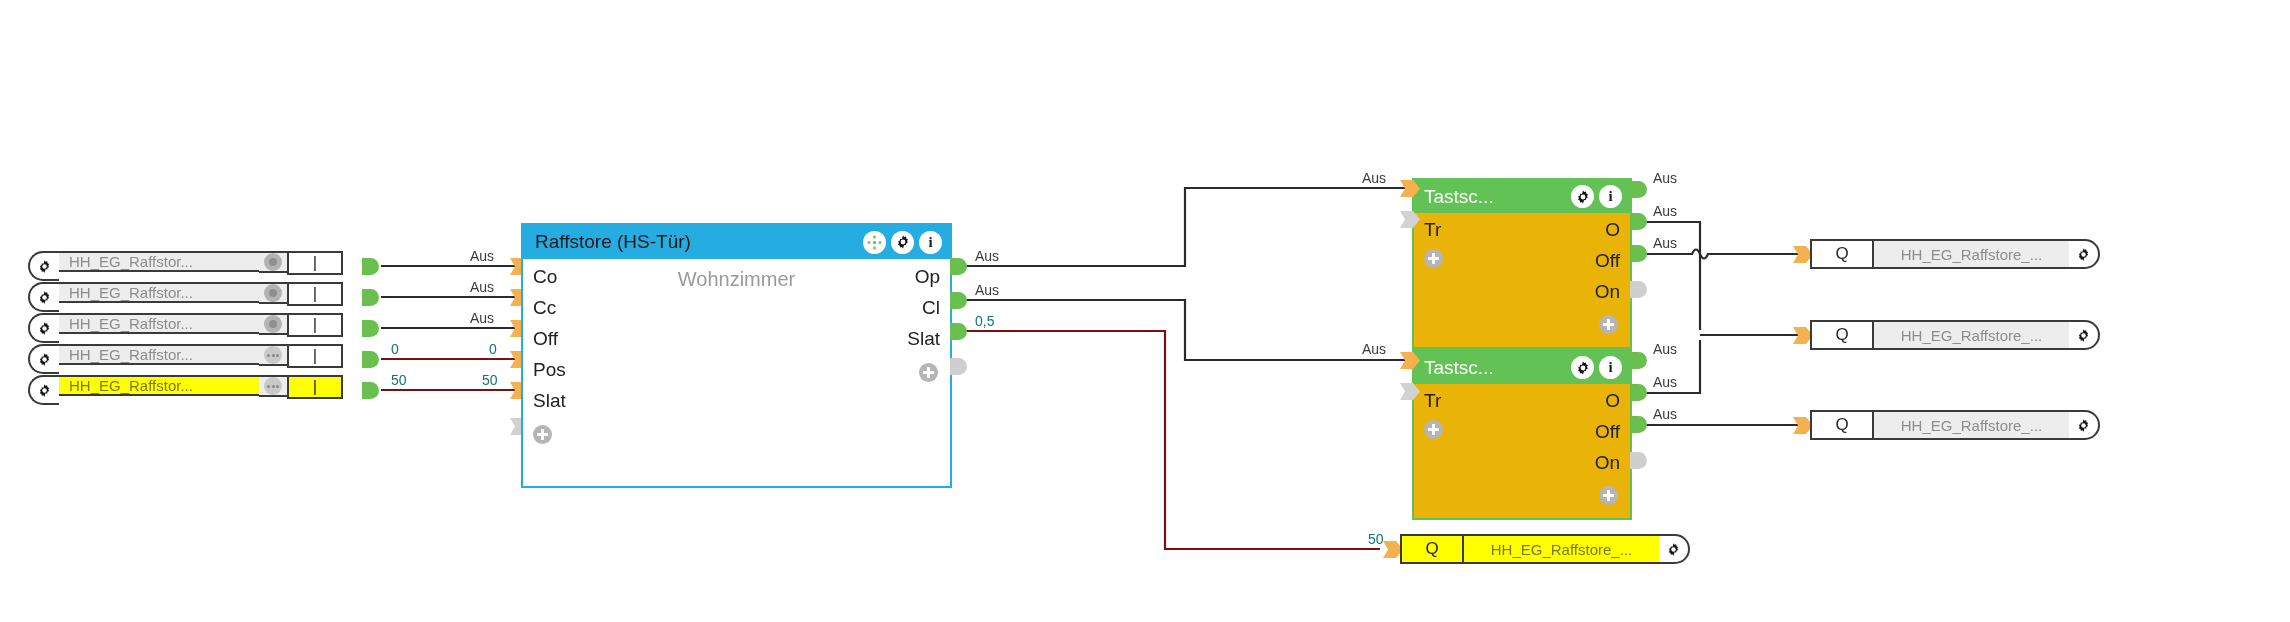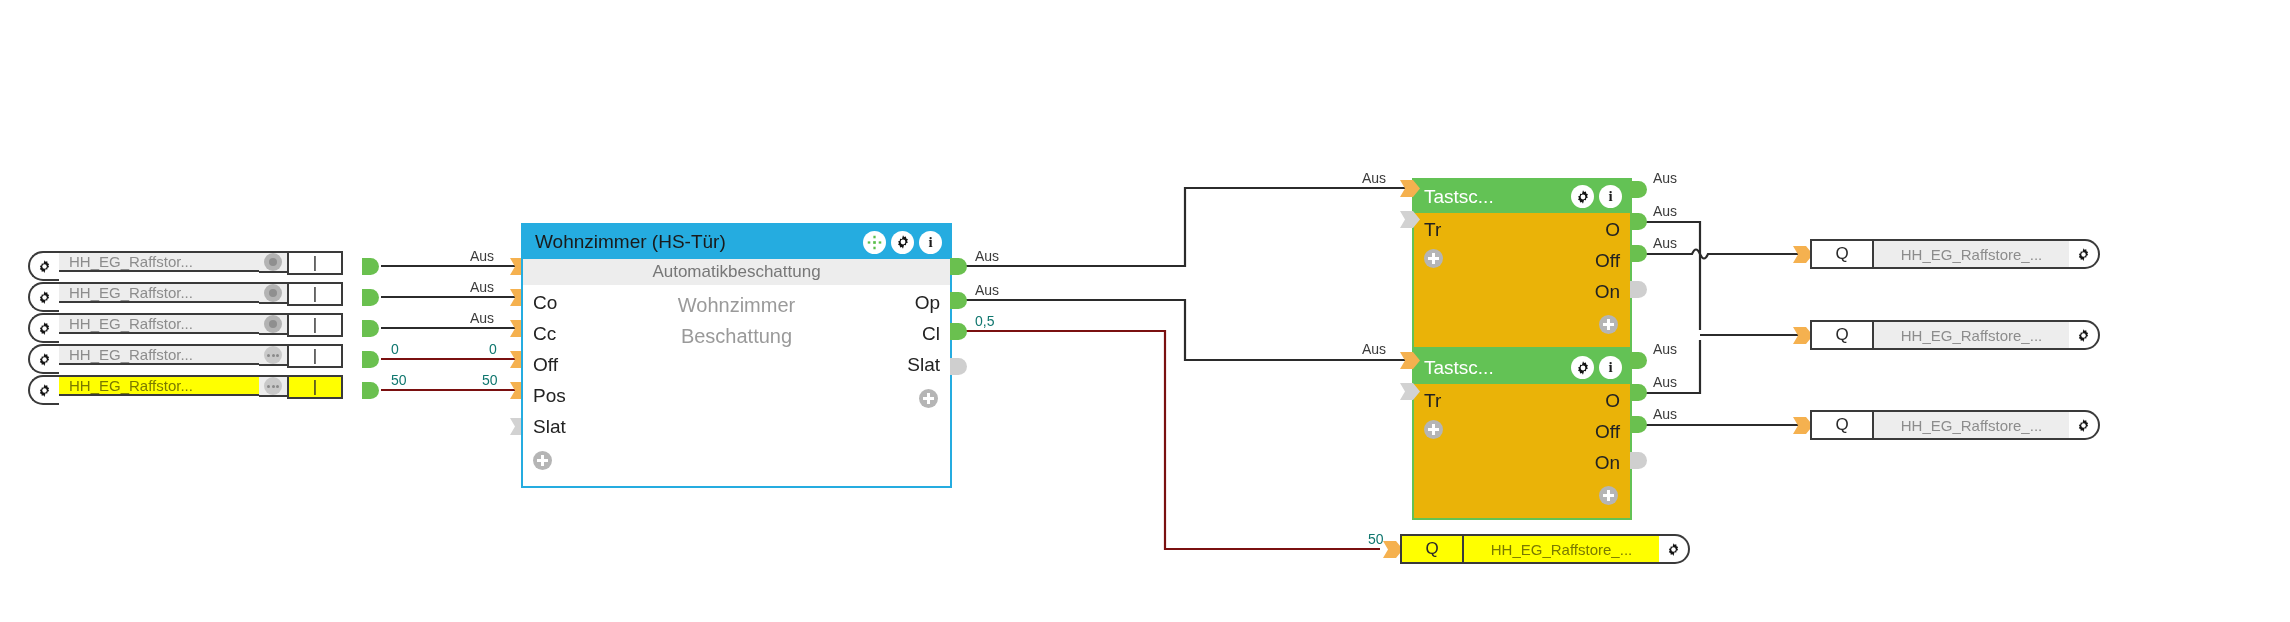--- a/index.html
+++ b/index.html
@@ -299,54 +299,52 @@
       </svg>
     </div>
   <div class="pin-in" style="left:510px;top:418px;">
       <svg width="20" height="17" viewBox="0 0 20 17">
         <path fill="#d2d2d2" d="M0 0 L13 0 L20 8.5 L13 17 L0 17 L5 8.5 Z"></path>
       </svg>
     </div>
 
   <div class="blk blk-blue" style="left:521px;top:178px;width:431px;height:265px;">
     <div class="hdr">
-      <span class="ttl">Wohnzimmer (HS-Tür)</span>
+      <span class="ttl">Raffstore (HS-Tür)</span>
       <span class="cicon">
         <svg width="15" height="15" viewBox="0 0 20 20">
           <rect x="8.5" y="1" width="3" height="3.4" fill="#5bbf4a"></rect>
           <rect x="8.5" y="15.6" width="3" height="3.4" fill="#5bbf4a"></rect>
           <rect x="1" y="8.5" width="3.4" height="3" fill="#5bbf4a"></rect>
           <rect x="15.6" y="8.5" width="3.4" height="3" fill="#5bbf4a"></rect>
           <rect x="8.2" y="8.2" width="3.6" height="3.6" fill="#5bbf4a"></rect>
         </svg>
       </span>
       <span class="cicon">
         <svg width="16" height="16" viewBox="0 0 20 20">
             <path fill="#141414" d="M10 1.5l1.3 2.1 2.4-.5.3 2.4 2.2 1-1.2 2.1 1.2 2.1-2.2 1-.3 2.4-2.4-.5L10 18.5 8.7 16.4l-2.4.5-.3-2.4-2.2-1 1.2-2.1L3.8 9.3l2.2-1 .3-2.4 2.4.5z"></path>
             <circle cx="10" cy="10" r="3" fill="#fff"></circle>
           </svg>
       </span>
       <span class="cicon info"></span>
     </div>
-    <div class="sub-band">Automatikbeschattung</div>
     <div class="body-blue">
       <div class="port-l" style="top:7px;">Co</div>
       <div class="port-l" style="top:38px;">Cc</div>
       <div class="port-l" style="top:69px;">Off</div>
       <div class="port-l" style="top:100px;">Pos</div>
       <div class="port-l" style="top:131px;">Slat</div>
       <div class="plus-ic" style="left:10px;top:166px;"></div>
 
       <div class="port-r" style="top:7px;">Op</div>
       <div class="port-r" style="top:38px;">Cl</div>
       <div class="port-r" style="top:69px;">Slat</div>
       <div class="plus-ic" style="right:12px;top:104px;"></div>
 
       <div class="centre-txt" style="top:9px;">Wohnzimmer</div>
-      <div class="centre-txt" style="top:40px;">Beschattung</div>
     </div>
   </div>
 
   <div class="pin-out" style="left:950px;top:258px;"></div>
   <div class="pin-out" style="left:950px;top:292px;"></div>
   <div class="pin-out" style="left:950px;top:323px;"></div>
   <div class="pin-out grey" style="left:950px;top:358px;"></div>
 
   <div class="wlab" style="left:975px;top:248px;">Aus</div>
   <div class="wlab" style="left:975px;top:282px;">Aus</div>

